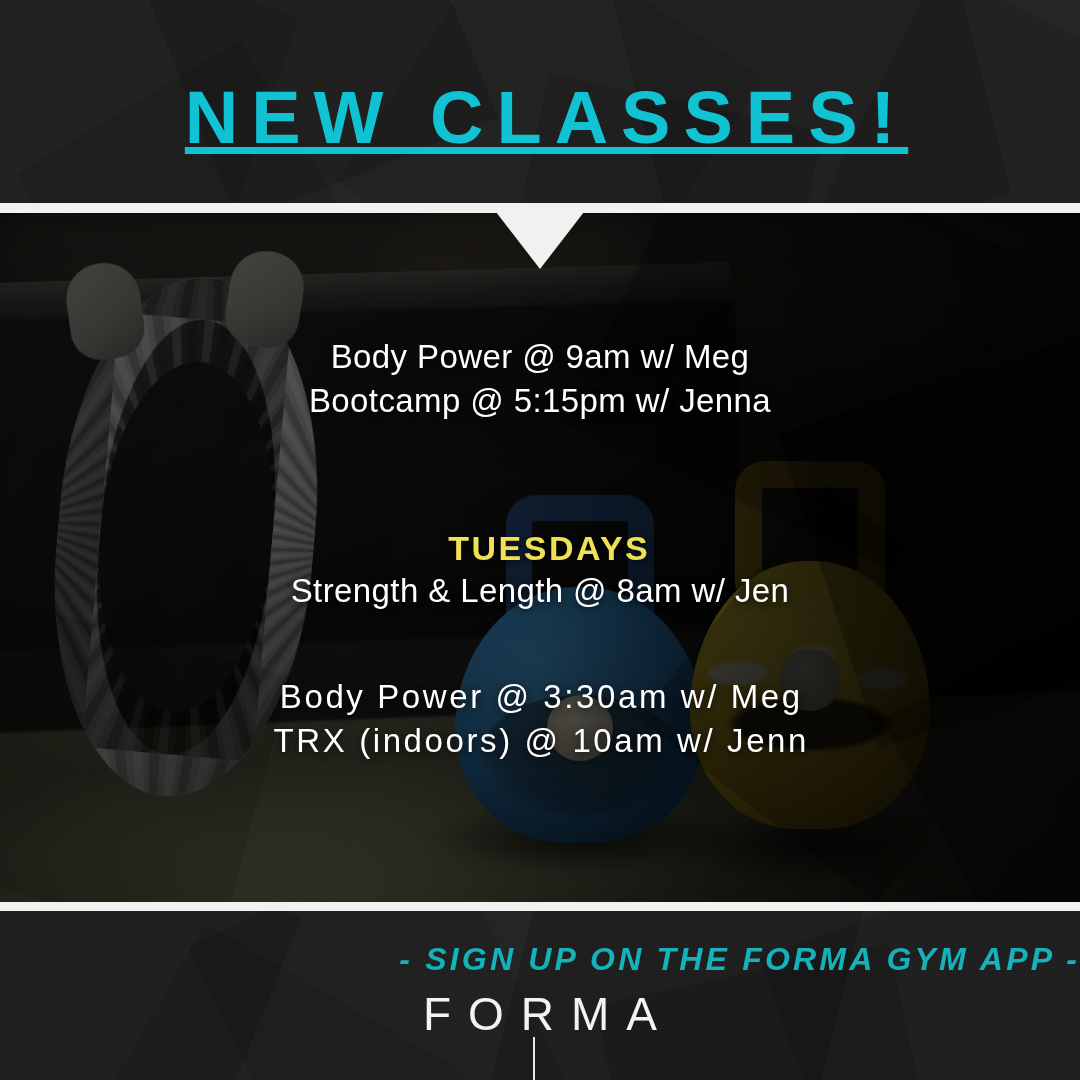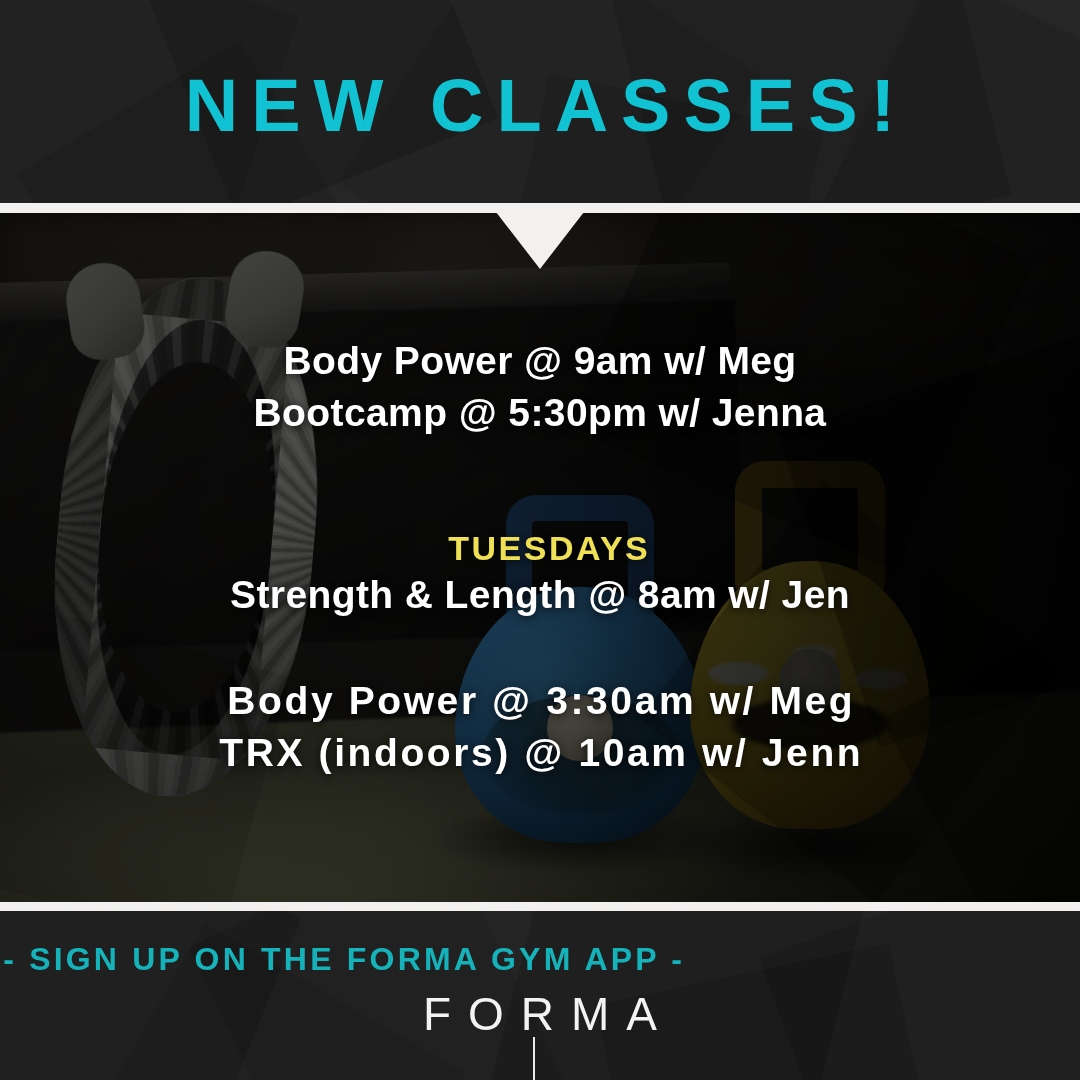--- a/index.html
+++ b/index.html
@@ -27,35 +27,36 @@
     overflow: hidden;
   }
   .facets { position: absolute; inset: 0; }
   .facet {
     position: absolute;
     background: #000;
     opacity: .16;
   }
   #top-title {
     position: absolute;
-    left: 0; top: 0;
+    left: 0; top: 12px;
     width: 1080px;
     height: 203px;
     display: flex;
     align-items: center;
     justify-content: center;
     font-size: 74px;
     font-weight: 700;
     letter-spacing: 13px;
     text-indent: 13px;
     color: #11c3d2;
     line-height: 1;
     padding-top: 8px;
     box-sizing: border-box;
     white-space: nowrap;
+    text-decoration: underline;
   }
 
   
   #top-rule {
     position: absolute;
     left: 0; top: 203px;
     width: 1080px; height: 10px;
     background: #f2f1ef;
     z-index: 6;
   }
@@ -283,22 +284,22 @@
   .day-title {
     font-size: 34px;
     font-weight: 700;
     letter-spacing: 2.5px;
     text-indent: 2.5px;
     color: #f0e055;
     line-height: 1.1;
     text-shadow: 0 2px 7px rgba(0,0,0,.65);
   }
   .class-line {
-    font-size: 39px;
-    font-weight: 700;
+    font-size: 33px;
+    font-weight: 400;
     letter-spacing: .4px;
     line-height: 1.33;
     color: #fff;
     text-shadow: 0 2px 8px rgba(0,0,0,.72);
     white-space: nowrap;
   }
   .wide .class-line { letter-spacing: 2.6px; text-indent: 2.6px; }
 
   #block-mon { top: 122px; }
   #block-tue { top: 317px; }
@@ -318,27 +319,28 @@
     position: absolute;
     left: 0; top: 911px;
     width: 1080px; height: 169px;
     background: #252525;
     overflow: hidden;
   }
   #cta {
     position: absolute;
     left: 0; top: 30px;
     width: 1080px;
-    text-align: left;
+    text-align: right;
     font-size: 32px;
     font-weight: 700;
     letter-spacing: 3.2px;
     text-indent: 3.2px;
     color: #15b2ba;
     white-space: nowrap;
+    font-style: italic;
   }
   #logo {
     position: absolute;
     left: 0; top: 80px;
     width: 1080px;
     display: flex;
     align-items: center;
     justify-content: flex-start;
     gap: 0;
     white-space: nowrap;
@@ -438,21 +440,21 @@
         <div class="facet" style="left:930px;top:420px;width:300px;height:280px;transform:rotate(-28deg);opacity:.24"></div>
         <div class="facet" style="left:-40px;top:420px;width:300px;height:280px;transform:rotate(15deg);opacity:.10"></div>
       </div>
 
     </div>
 
     <div id="schedule">
 
       <div class="day-block" id="block-mon">
         <div class="class-line">Body Power @ 9am w/ Meg</div>
-        <div class="class-line">Bootcamp @ 5:30pm w/ Jenna</div>
+        <div class="class-line">Bootcamp @ 5:15pm w/ Jenna</div>
       </div>
 
       <div class="day-block" id="block-tue">
         <div class="day-title">TUESDAYS</div>
         <div class="class-line">Strength &amp; Length @ 8am w/ Jen</div>
       </div>
 
       <div class="day-block wide" id="block-wed">
         <div class="class-line">Body Power @ 3:30am w/ Meg</div>
         <div class="class-line">TRX (indoors) @ 10am w/ Jenn</div>

